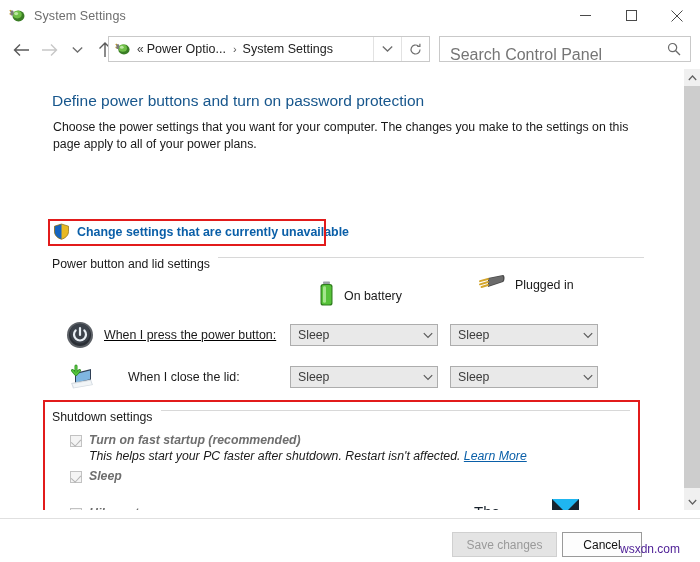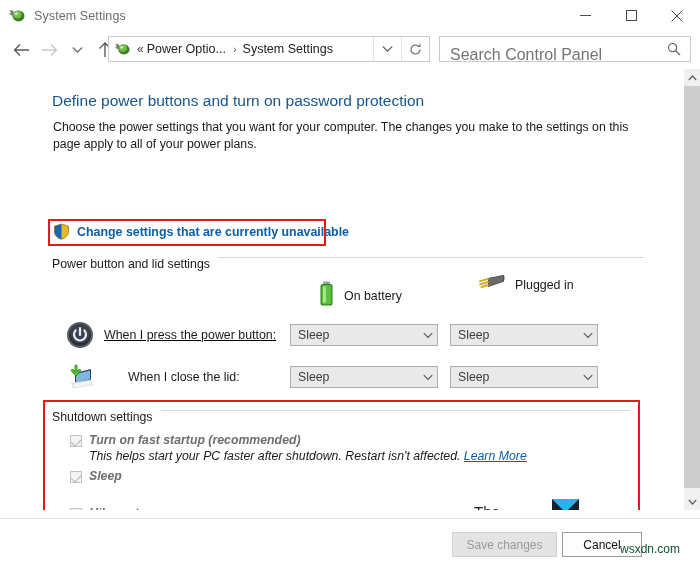--- a/index.html
+++ b/index.html
@@ -271,21 +271,21 @@
   #btn-save {
     left: 452px; top: 532px; width: 105px;
     background: #e4e4e4; border-color: #d0d0d0; color: #9a9a9a;
   }
   #btn-cancel {
     left: 562px; top: 532px; width: 80px;
     background: #fdfdfd; border-color: #9a9a9a; color: #101010;
   }
   .site-watermark {
     position: absolute; left: 620px; top: 542px;
-    font-size: 12px; color: #14532d;
+    font-size: 12px; color: #4c1d95;
   }
 </style>
 </head>
 <body>
 
 <div class="window">
 
   <div class="titlebar">
     <div class="titlebar-icon">
       <svg width="17" height="17" viewBox="0 0 17 17">

